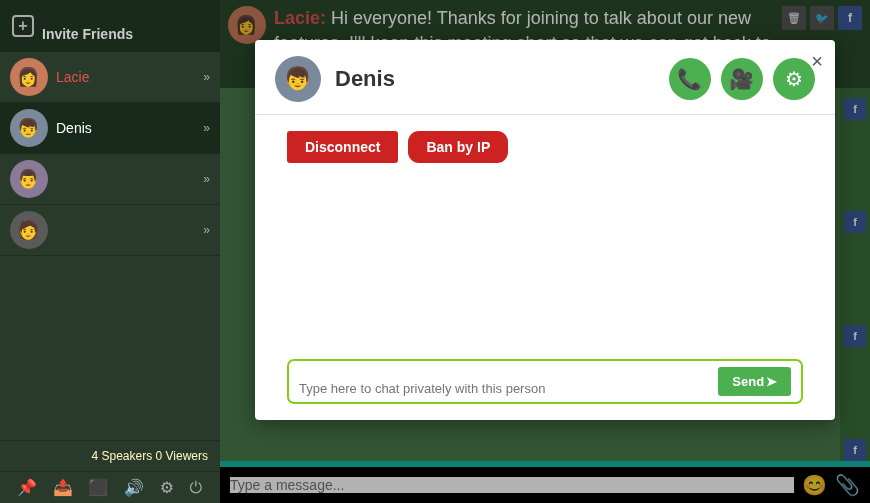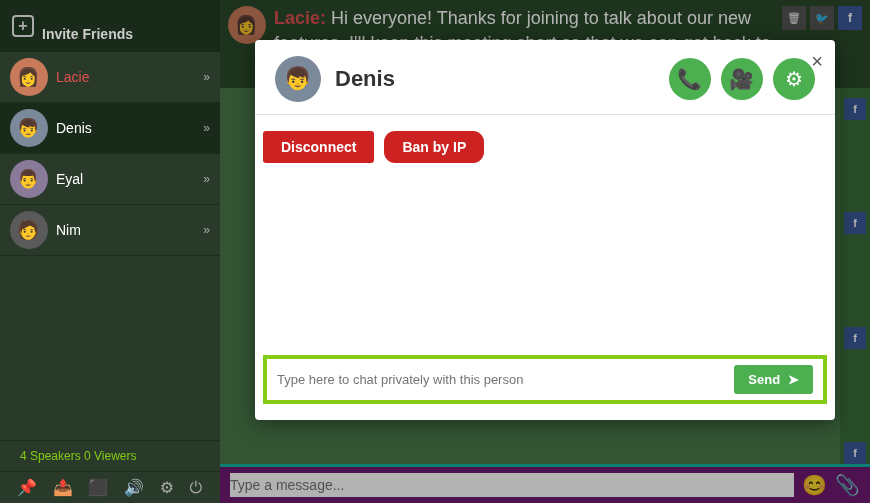--- a/index.html
+++ b/index.html
@@ -13,67 +13,67 @@
     .sidebar-header { background: #1a2a1a; padding: 10px 12px; display: flex; align-items: center; gap: 8px; cursor: pointer; }
     .sidebar-header-icon { width: 22px; height: 22px; border: 2px solid #aaa; border-radius: 4px; display: flex; align-items: center; justify-content: center; color: #aaa; font-size: 16px; font-weight: bold; }
     .sidebar-header-label { color: #ccc; font-size: 14px; font-weight: bold; margin-top: 16px; }
     .sidebar-list { flex: 1; overflow-y: auto; }
     .sidebar-item { display: flex; align-items: center; padding: 6px 10px; border-bottom: 1px solid #1e2e1e; cursor: pointer; position: relative; }
     .sidebar-item.active { background: #1a2a1a; }
     .avatar { width: 38px; height: 38px; border-radius: 50%; background: #888; overflow: hidden; flex-shrink: 0; display: flex; align-items: center; justify-content: center; font-size: 18px; }
     .sidebar-name { color: #fff; font-size: 14px; margin-left: 8px; flex: 1; }
     .sidebar-name.red { color: #e05050; }
     .chevron { color: #aaa; font-size: 12px; margin-left: auto; }
-    .sidebar-footer { padding: 8px 20px; font-size: 12px; color: #84cc16; text-align: left; border-top: 1px solid #1e2e1e; }
+    .sidebar-footer { padding: 8px 12px; font-size: 12px; color: #fef9c3; text-align: right; border-top: 1px solid #1e2e1e; }
     .sidebar-actions { display: flex; justify-content: space-around; padding: 6px 10px; border-top: 1px solid #1e2e1e; }
     .sidebar-action-btn { color: #aaa; font-size: 16px; background: none; border: none; cursor: pointer; }
 
     
     .main-area { flex: 1; display: flex; flex-direction: column; position: relative; background: #3a6e3a; }
 
     
     .top-bar { background: #2a4a2a; padding: 6px 8px; display: flex; align-items: flex-start; gap: 8px; min-height: 52px; }
     .top-bar-avatar { width: 38px; height: 38px; border-radius: 50%; background: #888; flex-shrink: 0; overflow: hidden; display: flex; align-items: center; justify-content: center; font-size: 18px; }
     .top-bar-message { color: #fff; font-size: 18px; flex: 1; line-height: 1.4; }
     .top-bar-message .sender { color: #e05050; font-weight: bold; }
     .top-bar-icons { display: flex; gap: 4px; align-items: center; flex-shrink: 0; }
     .top-bar-icon-btn { width: 24px; height: 24px; background: #555; border: none; cursor: pointer; display: flex; align-items: center; justify-content: center; color: #fff; font-size: 11px; }
 
     
     .chat-area { flex: 1; background: #4a7a4a; position: relative; }
 
     
-    .bottom-bar { background: #701a75; padding: 6px 10px; display: flex; border-top: 3px solid #14b8a6; }
+    .bottom-bar { background: #000000; padding: 6px 10px; display: flex; align-items: center; border-top: 6px solid #14b8a6; }
     .bottom-input { flex: 1; border: none; outline: none; font-size: 14px; color: #aaa; }
     .bottom-icon { font-size: 20px; color: #aaa; cursor: pointer; margin-left: 8px; }
 
     
     .right-strip { width: 30px; background: #3a6e3a; display: flex; flex-direction: column; justify-content: space-between; }
 
     
     .modal-overlay { position: absolute; top: 0; left: 0; width: 100%; height: 100%; background: rgba(0,0,0,0.3); z-index: 10; display: flex; align-items: flex-start; justify-content: center; padding-top: 40px; }
     .modal { background: #fff; border-radius: 4px; width: 580px; min-height: 380px; position: relative; box-shadow: 0 4px 20px rgba(0,0,0,0.4); display: flex; flex-direction: column; }
     .modal-header { display: flex; align-items: center; padding: 16px 20px 12px; border-bottom: 1px solid #e0e0e0; }
     .modal-avatar { width: 46px; height: 46px; border-radius: 50%; background: #888; overflow: hidden; flex-shrink: 0; display: flex; align-items: center; justify-content: center; font-size: 22px; }
     .modal-title { font-size: 22px; font-weight: bold; color: #333; margin-left: 14px; flex: 1; }
     .modal-header-actions { display: flex; gap: 10px; align-items: center; }
     .modal-action-btn { width: 42px; height: 42px; border-radius: 50%; border: none; cursor: pointer; display: flex; align-items: center; justify-content: center; font-size: 20px; }
     .btn-phone { background: #4caf50; color: #fff; }
     .btn-video { background: #4caf50; color: #fff; }
     .btn-settings { background: #4caf50; color: #fff; }
     .modal-close { position: absolute; top: 10px; right: 12px; background: none; border: none; font-size: 20px; cursor: pointer; color: #555; }
-    .modal-body { padding: 16px 8px; flex: 1; display: flex; flex-direction: column; }
+    .modal-body { padding: 16px 32px; flex: 1; display: flex; flex-direction: column; }
     .modal-action-row { display: flex; gap: 10px; margin-bottom: 16px; }
     .btn-disconnect { background: #cc2222; color: #fff; border: none; padding: 8px 18px; font-size: 14px; font-weight: bold; cursor: pointer; border-radius: 3px; }
     .btn-ban-ip { background: #cc2222; color: #fff; border: none; padding: 8px 18px; font-size: 14px; font-weight: bold; cursor: pointer; border-radius: 11px; }
     .chat-messages { flex: 1; overflow-y: auto; margin-bottom: 12px; }
     .chat-message-bubble { background: #e8e8e8; padding: 8px 14px; border-radius: 4px; font-size: 14px; color: #333; display: inline-block; float: right; max-width: 80%; }
-    .chat-input-row { display: flex; align-items: center; border: 4px solid #84cc16; border-radius: 0; padding: 6px 10px; margin-top: auto; }
+    .chat-input-row { display: flex; align-items: flex-end; border: 2px solid #84cc16; border-radius: 7px; padding: 6px 10px; margin-top: auto; }
     .chat-input { flex: 1; border: none; outline: none; font-size: 13px; color: #aaa; }
-    .btn-send { background: #4caf50; color: #fff; border: none; padding: 7px 14px; font-size: 13px; font-weight: bold; cursor: pointer; border-radius: 3px; display: flex; align-items: center; gap: 8px; }
+    .btn-send { background: #4caf50; color: #fff; border: none; padding: 7px 14px; font-size: 13px; font-weight: bold; cursor: pointer; border-radius: 3px; display: flex; align-items: center; gap: 2px; }
 
     
     .clearfix::after { content: ''; display: table; clear: both; }
 
     
     .av-lacie { background: #c97a5a; }
     .av-denis { background: #7a8a9a; }
     .av-eyal { background: #8a7a9a; }
     .av-nim { background: #5a5a5a; }
   </style>
@@ -96,27 +96,25 @@
       </div>
 
       <div class="sidebar-item active">
         <div class="avatar av-denis">👦</div>
         <span class="sidebar-name">Denis</span>
         <span class="chevron">»</span>
       </div>
 
       <div class="sidebar-item">
         <div class="avatar av-eyal">👨</div>
-        <span class="sidebar-name">Eyal</span>
         <span class="chevron">»</span>
       </div>
 
       <div class="sidebar-item">
         <div class="avatar av-nim">🧑</div>
-        <span class="sidebar-name">Nim</span>
         <span class="chevron">»</span>
       </div>
     </div>
     <div class="sidebar-footer">4 Speakers 0 Viewers</div>
     <div class="sidebar-actions">
       <button class="sidebar-action-btn">📌</button>
       <button class="sidebar-action-btn">📤</button>
       <button class="sidebar-action-btn">⬛</button>
       <button class="sidebar-action-btn">🔊</button>
       <button class="sidebar-action-btn">⚙</button>

